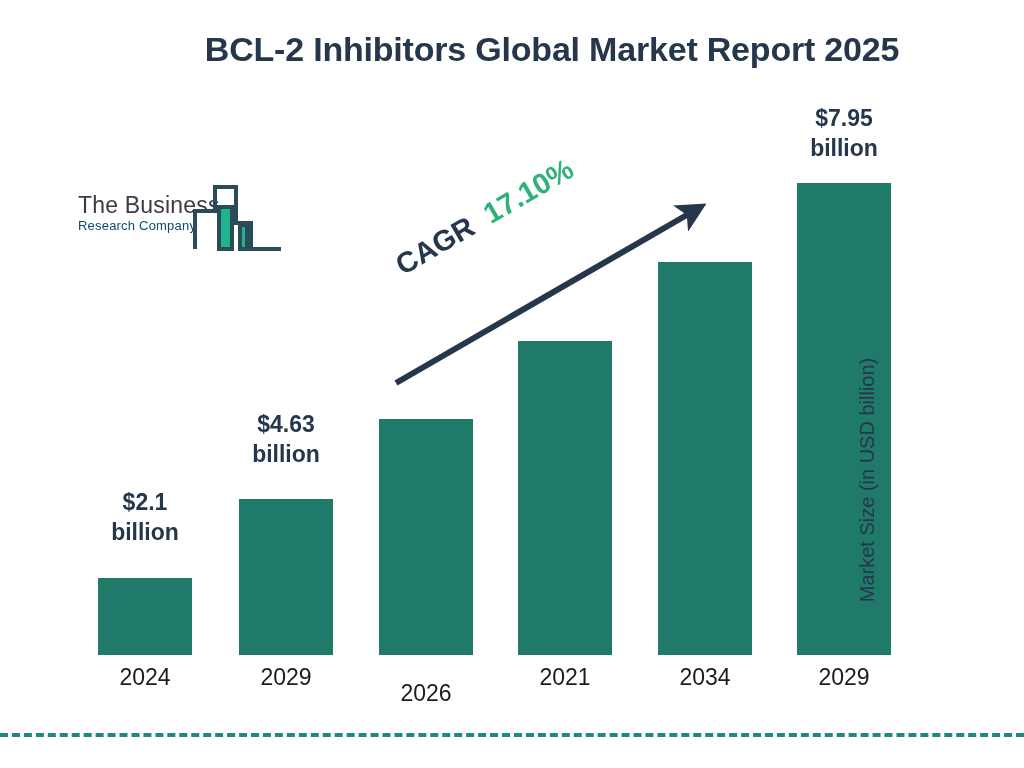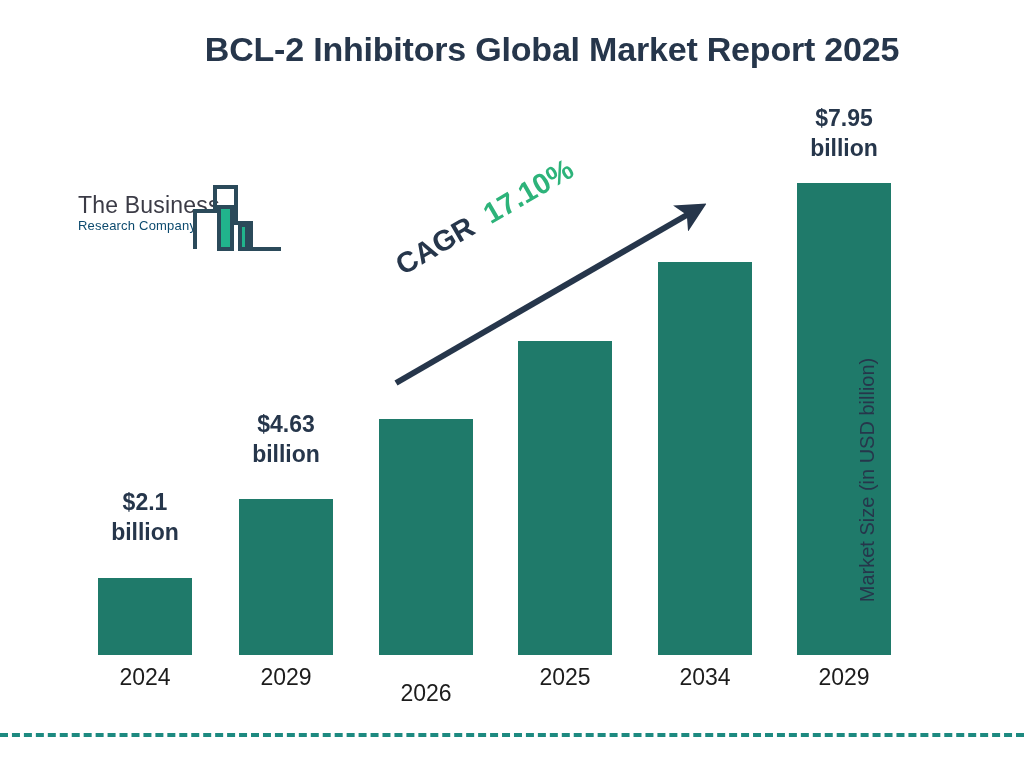--- a/index.html
+++ b/index.html
@@ -197,21 +197,21 @@
     </div>
 
     <div class="bar-value" style="left:774px; top:103px; width:140px;">
       <div>$7.95</div>
       <div>billion</div>
     </div>
 
     <div class="xtick" style="left:98px; width:94px;">2024</div>
     <div class="xtick" style="left:239px; width:94px;">2029</div>
     <div class="xtick" style="left:379px; width:94px;margin-top:16px;">2026</div>
-    <div class="xtick" style="left:518px; width:94px;">2025</div>
+    <div class="xtick" style="left:518px; width:94px;">2021</div>
     <div class="xtick" style="left:658px; width:94px;">2034</div>
     <div class="xtick" style="left:797px; width:94px;">2029</div>
 
     <div class="ylabel">Market Size (in USD billion)</div>
 
     <span class="cagr-arrow">
       <svg width="340" height="205" viewBox="0 0 340 205" xmlns="http://www.w3.org/2000/svg">
         <defs>
           <marker id="ah" markerWidth="5" markerHeight="5" refX="2.2" refY="2.5" orient="auto" markerUnits="strokeWidth">
             <path d="M0,0 L5,2.5 L0,5 L1.2,2.5 z" fill="#26364b"></path>

